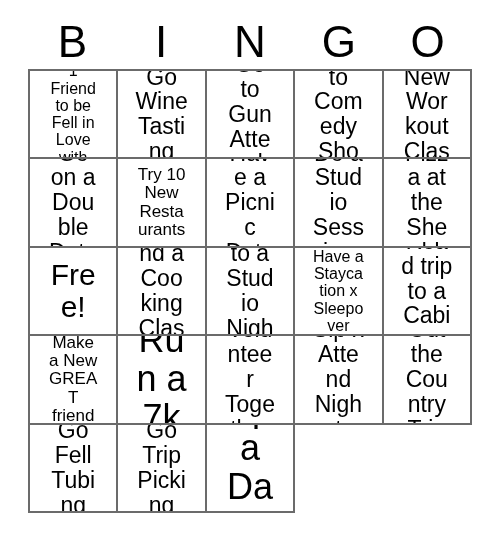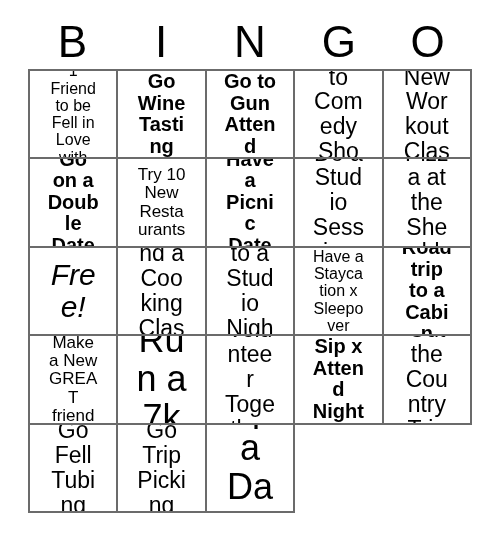--- a/index.html
+++ b/index.html
@@ -80,22 +80,22 @@
     width: 100%;
     line-height: 1.08;
     word-wrap: break-word;
     hyphens: none;
   }
 
   
   .fs-xs  { font-size: 17px; }
   .fs-s   { font-size: 16px; }
   .fs-m   { font-size: 23px; }
-  .fs-l   { font-size: 20px; font-weight: bold; }
-  .fs-xl  { font-size: 30px; font-style: italic; }
+  .fs-l   { font-size: 23px; }
+  .fs-xl  { font-size: 30px; }
   .fs-xxl { font-size: 36px; }
 </style>
 </head>
 <body>
 
 <div class="card">
 
   <div class="bingo-header">
     <div class="bingo-letter">B</div>
     <div class="bingo-letter">I</div>

